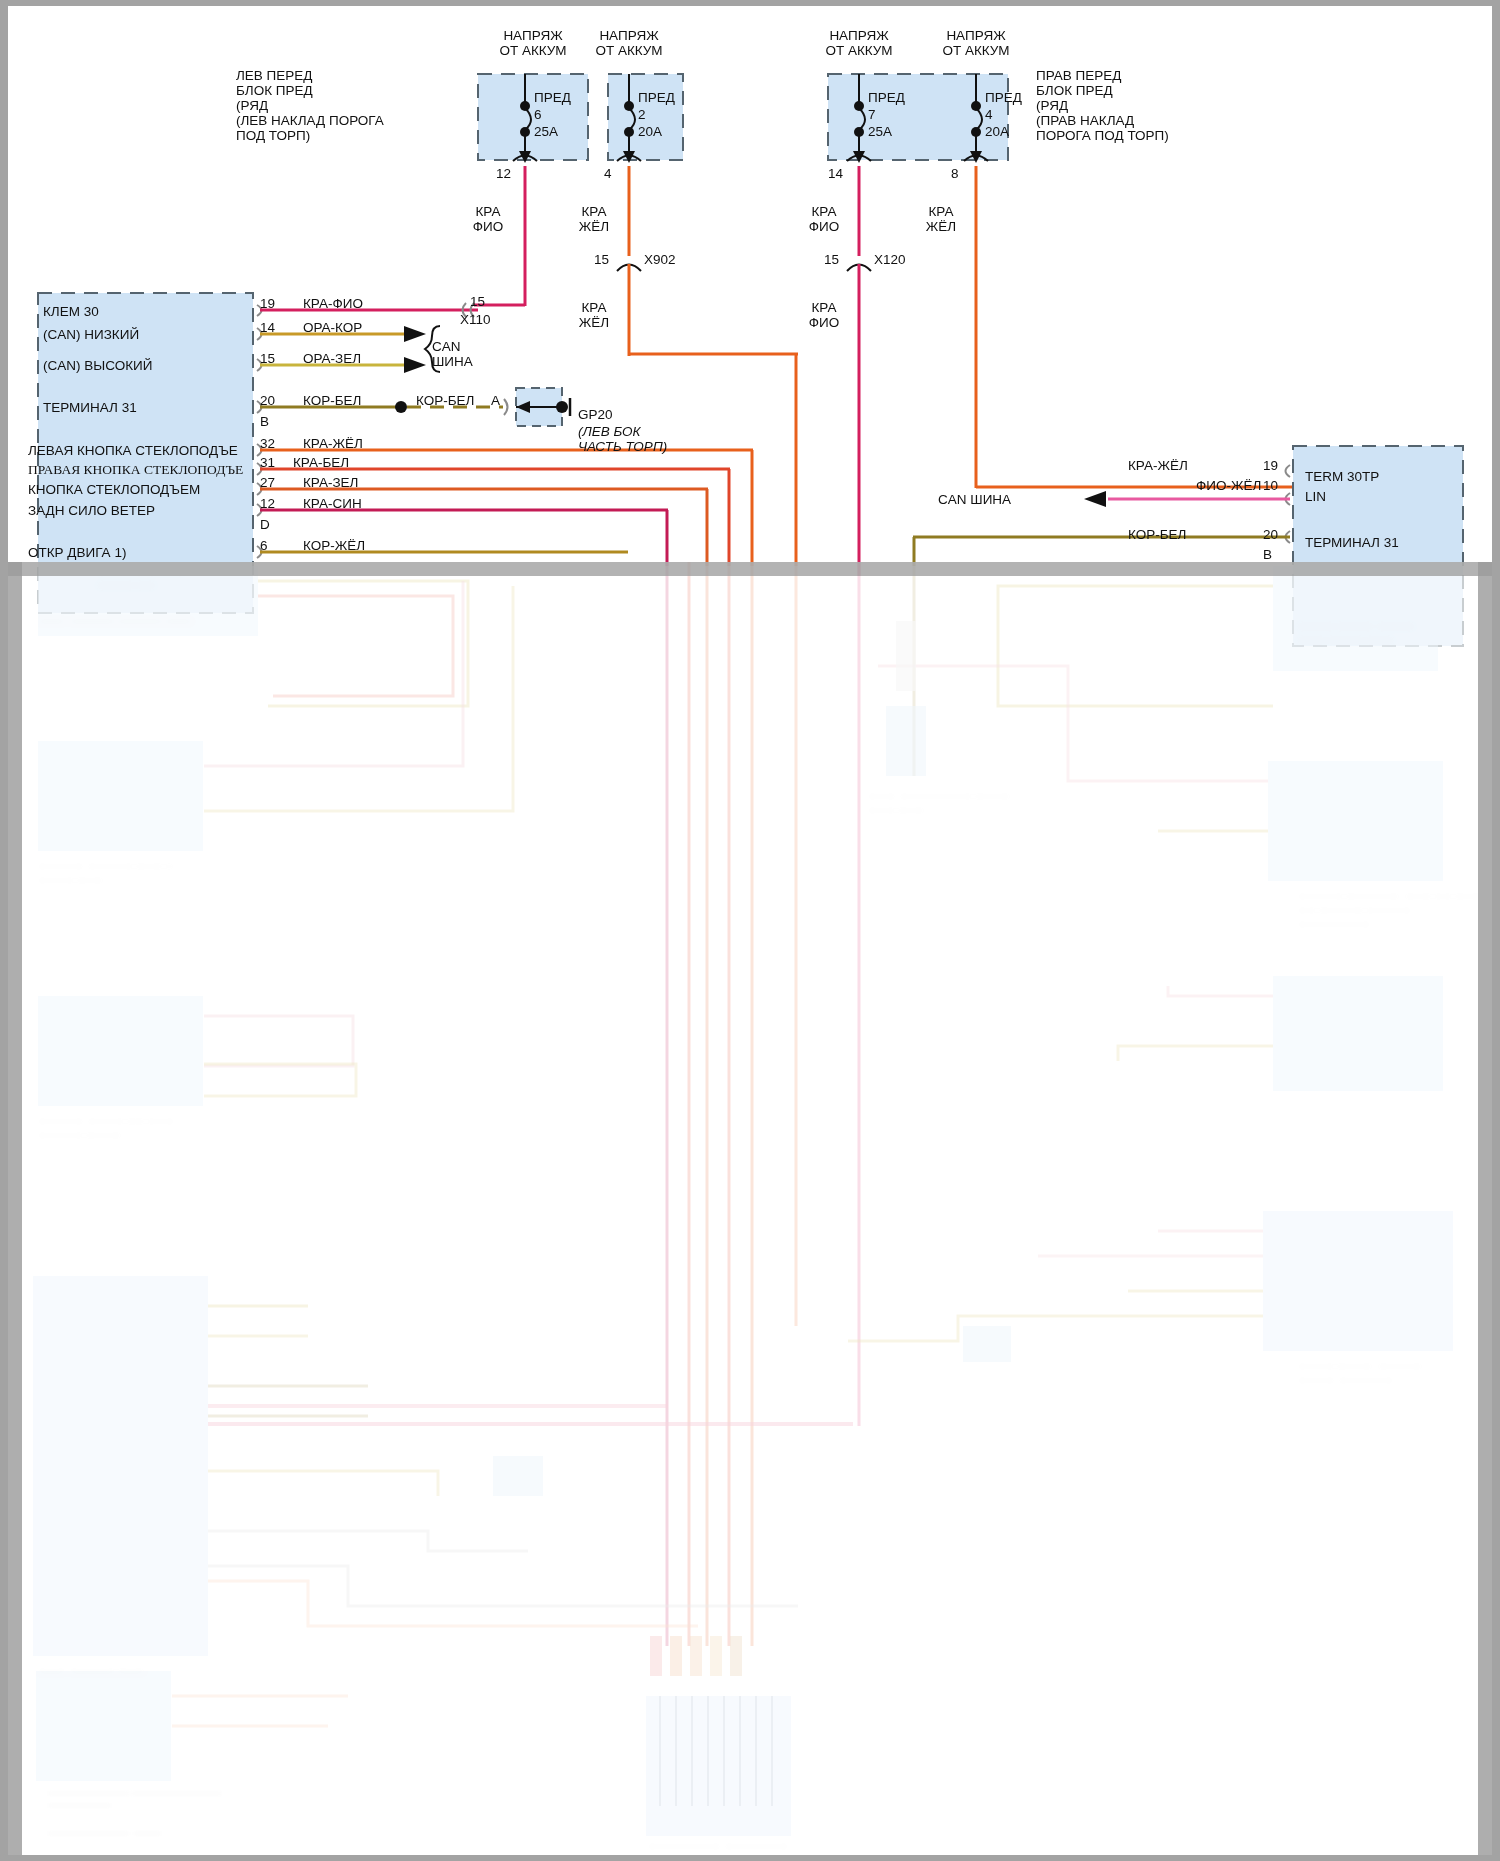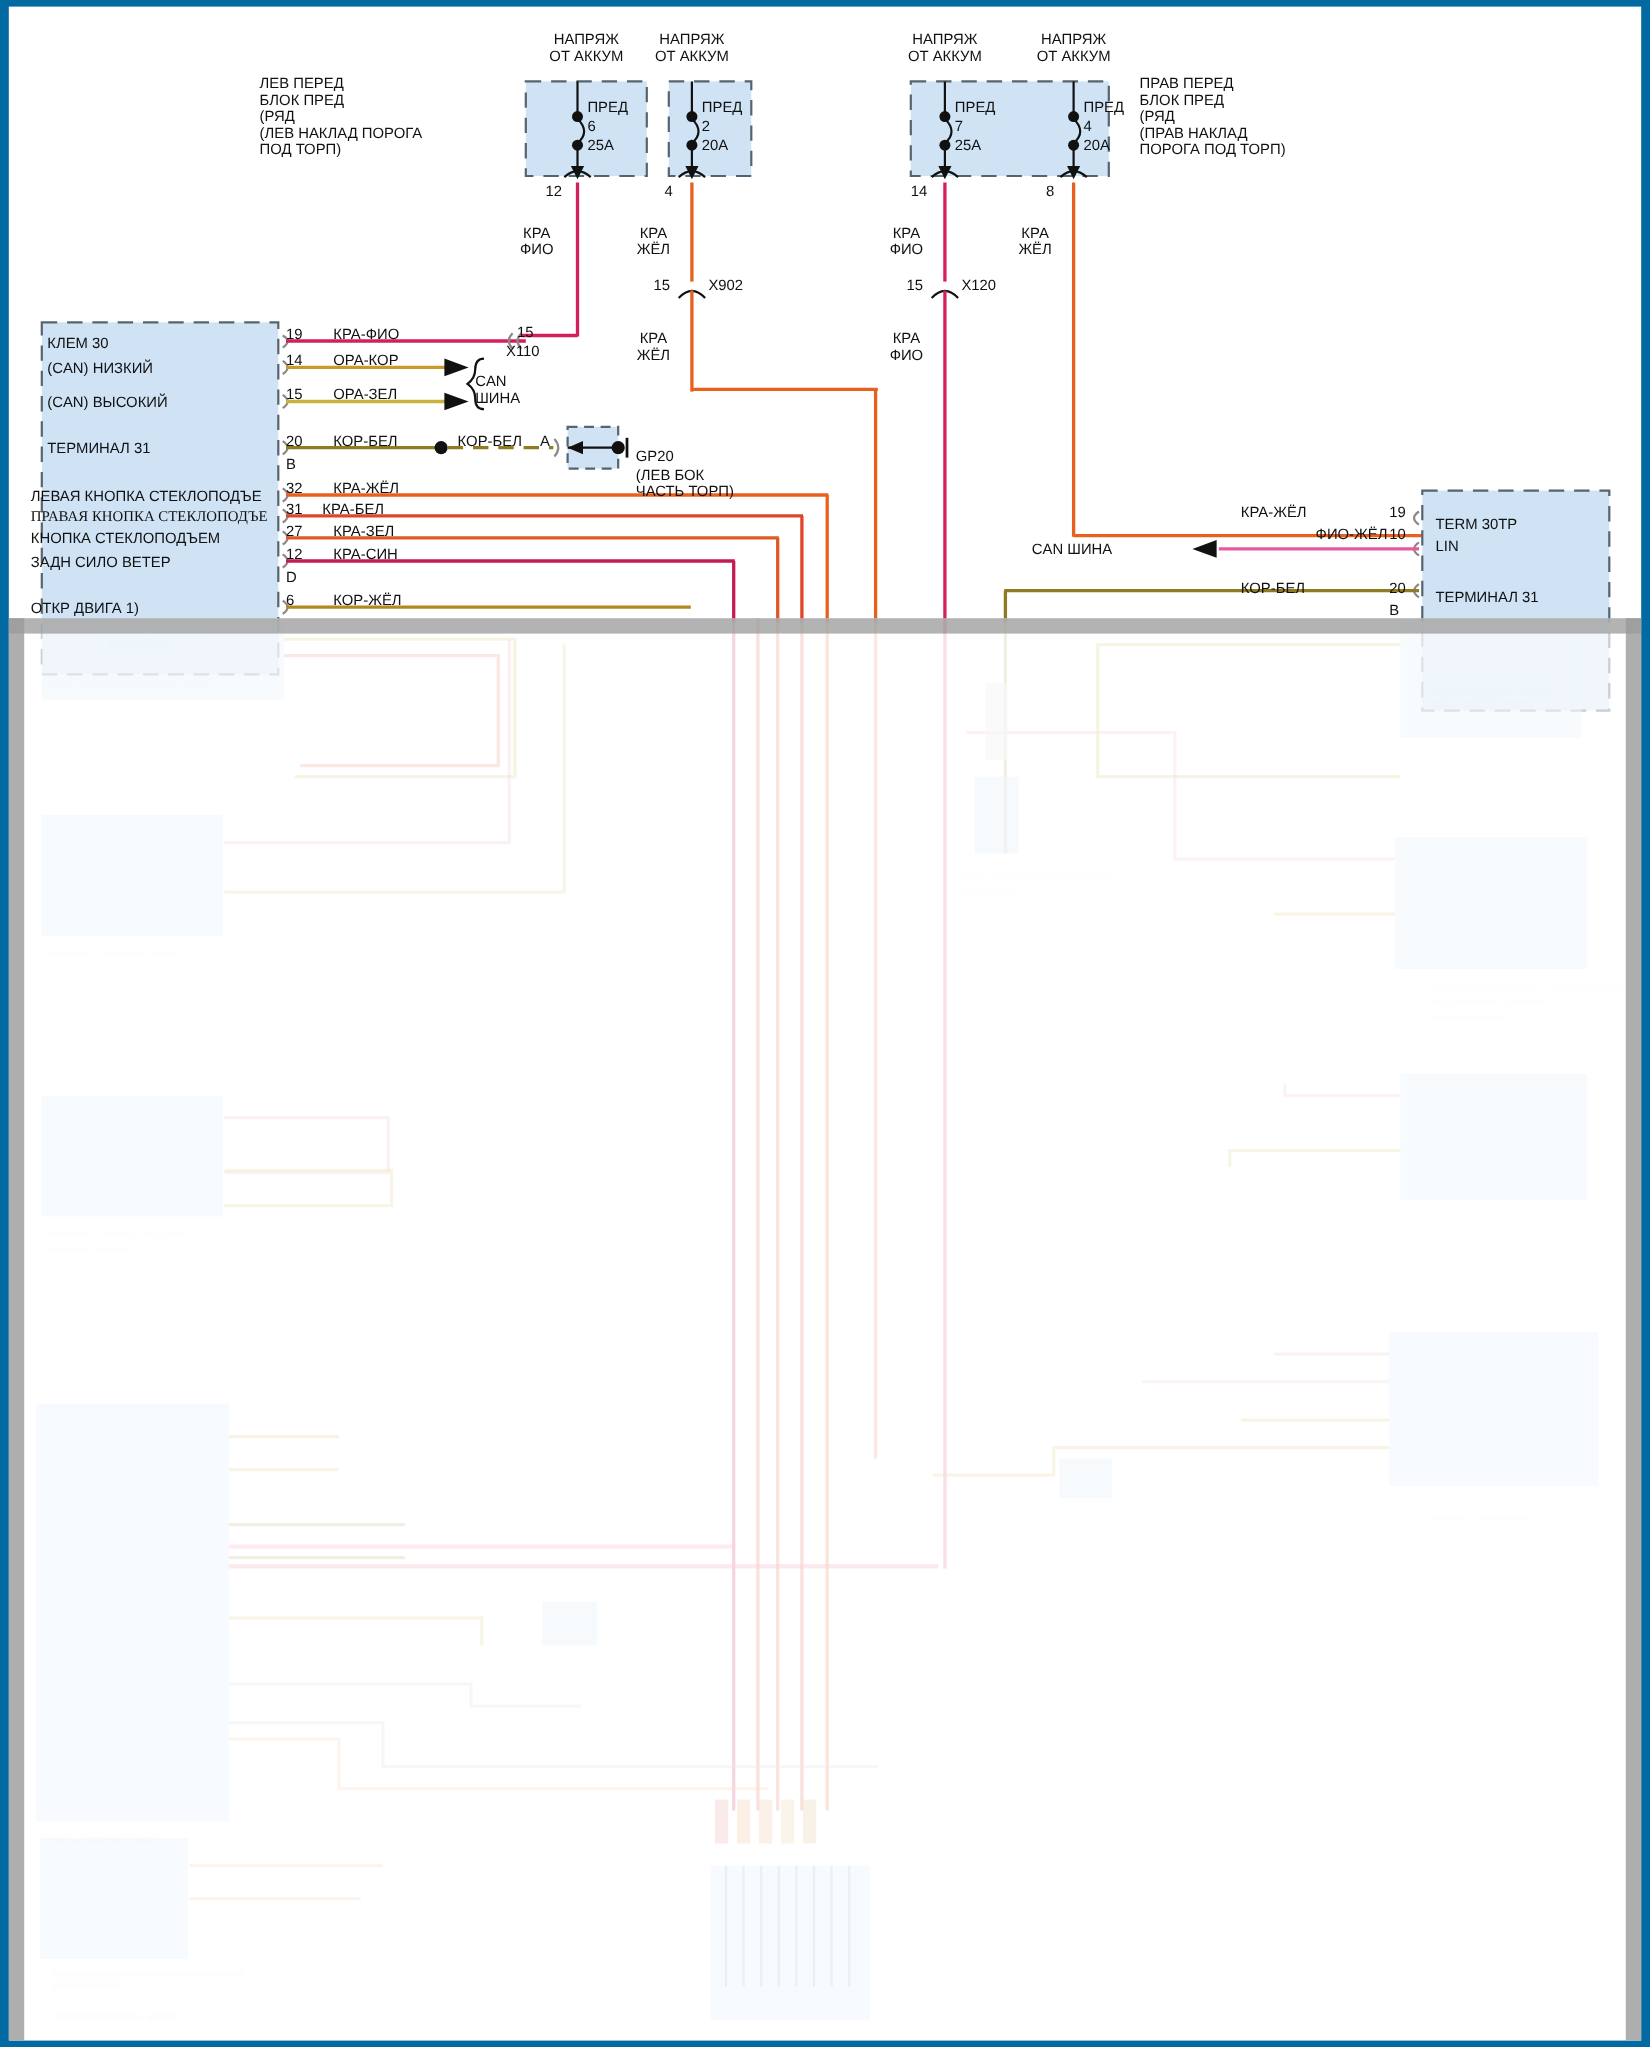--- a/index.html
+++ b/index.html
@@ -1,18 +1,18 @@
 <!DOCTYPE html>
 <html><head>
 <meta charset="utf-8">
 <style>
   html,body{margin:0;padding:0;background:#8c8c8c;}
   body{font-family:"Liberation Sans", sans-serif;}
   .page{
-    position:relative;width:1500px;height:1861px;background:#0369a1;
+    position:relative;width:1500px;height:1861px;background:#a3a3a3;
     overflow:hidden;
   }
   .sheet{
     position:absolute;left:8px;top:6px;width:1484px;height:1849px;
     background:#ffffff;overflow:hidden;
   }
   .txt{position:absolute;font-size:13.5px;color:#111;white-space:pre;line-height:15px;}
   .txt.r{text-align:left;}
   .txt.c{text-align:center;}
   
@@ -245,21 +245,21 @@
 
   <div class="txt" style="left:424px;top:333px;">CAN
 ШИНА</div>
 
   <div class="txt" style="left:462px;top:288px;">15</div>
   <div class="txt" style="left:452px;top:306px;">X110</div>
 
   <div class="txt" style="left:408px;top:387px;">КОР-БЕЛ</div>
   <div class="txt" style="left:483px;top:387px;">A</div>
   <div class="txt" style="left:570px;top:401px;">GP20</div>
-  <div class="txt" style="left:570px;top:418px;">(ЛЕВ БОК
+  <div class="txt" style="left:570px;top:418px;font-style:italic;">(ЛЕВ БОК
 ЧАСТЬ ТОРП)</div>
 
   <div class="txt r" style="left:1120px;top:452px;width:155px;">КРА-ЖЁЛ</div>
   <div class="txt" style="left:1255px;top:452px;">19</div>
   <div class="txt r" style="left:1188px;top:472px;width:155px;">ФИО-ЖЁЛ</div>
   <div class="txt" style="left:1255px;top:472px;">10</div>
   <div class="txt r" style="left:930px;top:486px;width:140px;">CAN ШИНА</div>
   <div class="txt r" style="left:1120px;top:521px;width:155px;">КОР-БЕЛ</div>
   <div class="txt" style="left:1255px;top:521px;">20</div>
   <div class="txt" style="left:1255px;top:541px;">В</div>

